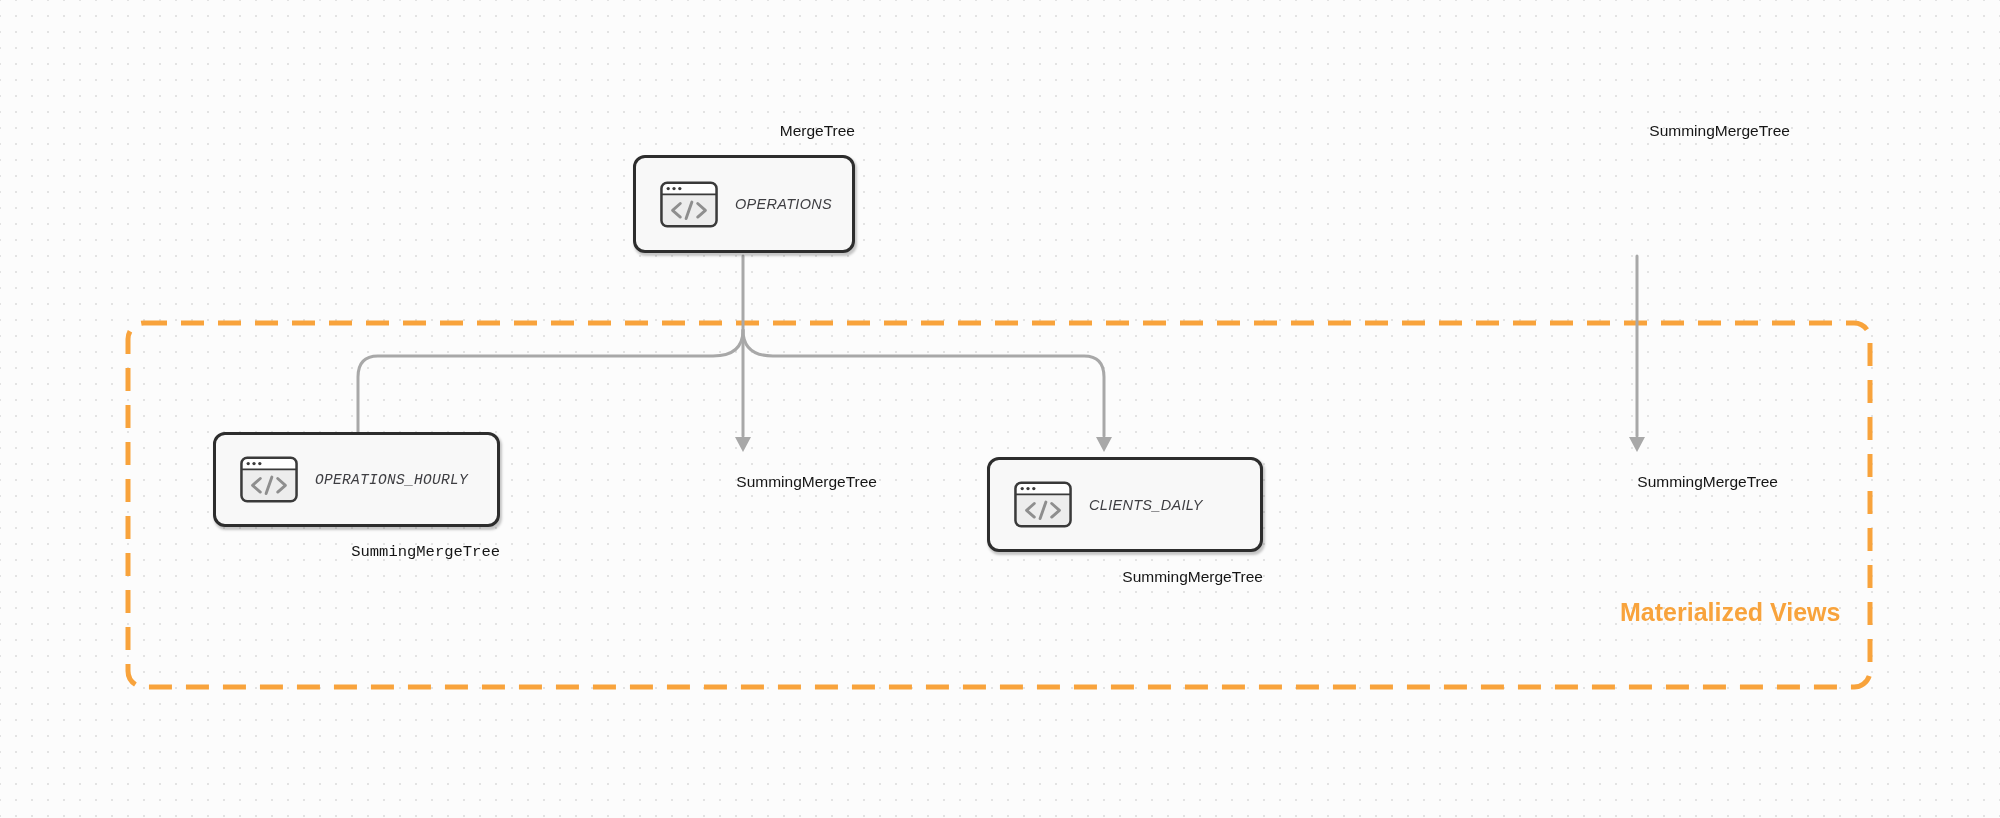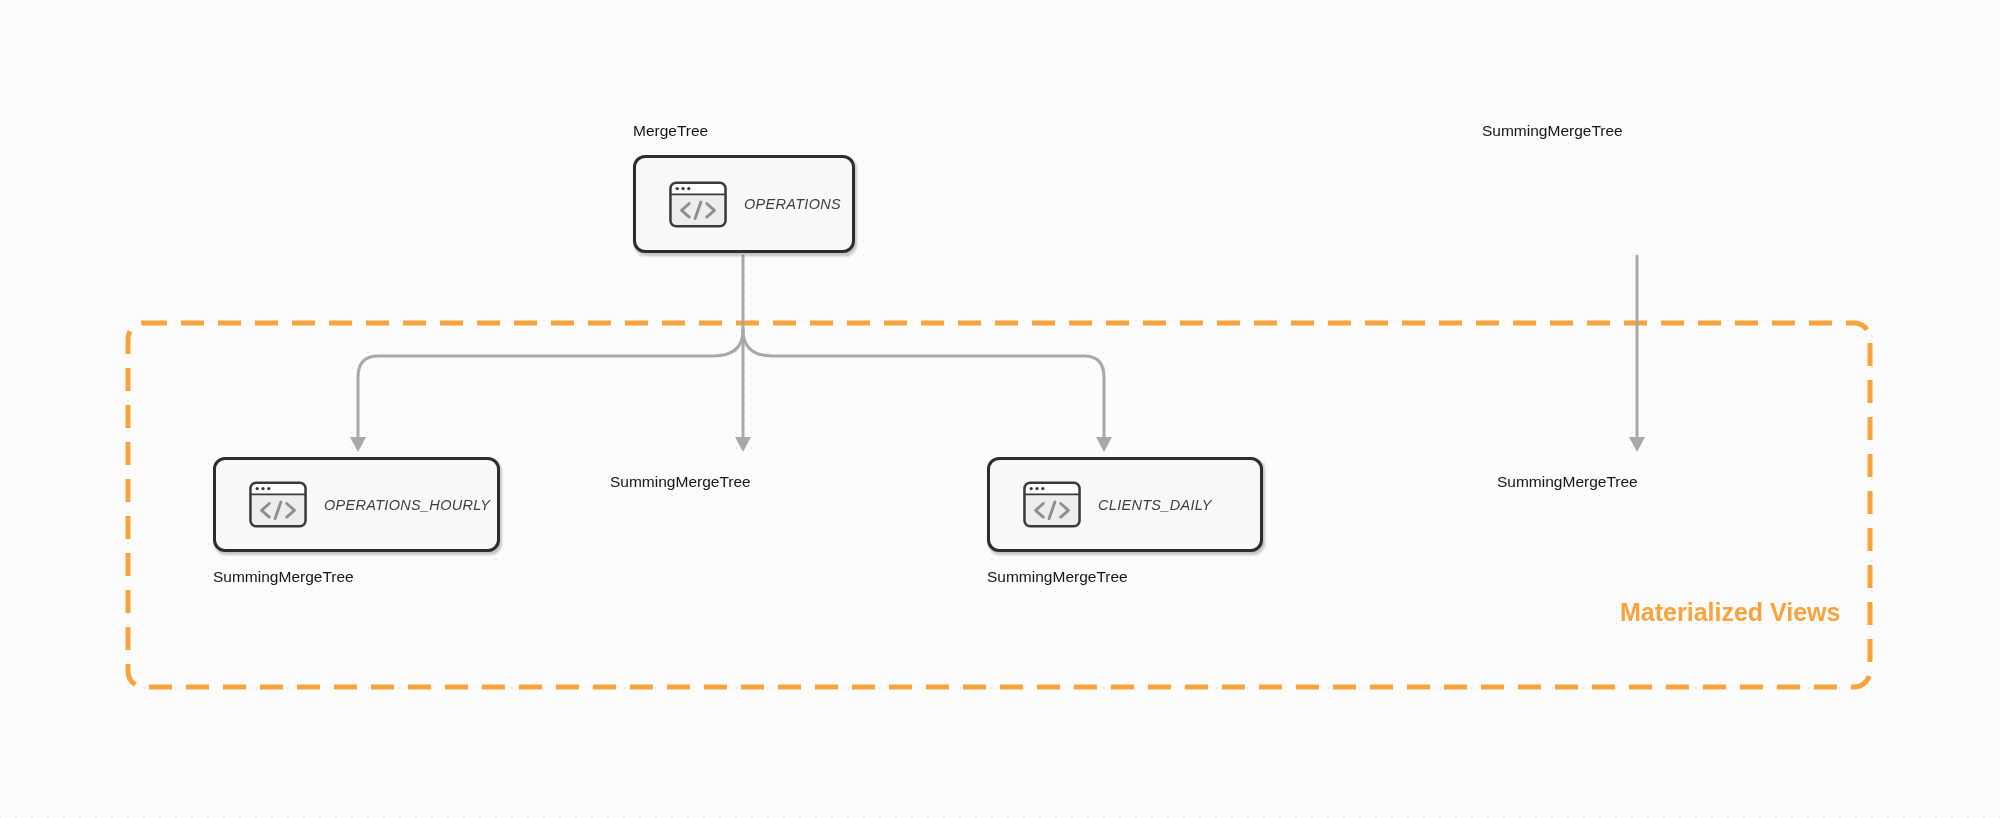--- a/index.html
+++ b/index.html
@@ -22,39 +22,39 @@
     width: 2000px; height: 818px;
   }
 
   .node-wrap {
     position: absolute;
     display: flex;
     flex-direction: column;
   }
 
   .engine-label {
-    text-align: left;
+    text-align: right;
     font-size: 15.5px;
     font-weight: 500;
     color: #151515;
     line-height: 20px;
     white-space: nowrap;
   }
   .engine-label.above { margin-bottom: 14px; }
   .engine-label.below { margin-top: 15px; }
 
   .node-box {
     box-sizing: border-box;
     background: #F8F8F8;
     border: 3px solid #2D2D2D;
     border-radius: 12px;
     box-shadow: 1.5px 2.5px 2.5px rgba(0,0,0,0.22);
     display: flex;
     align-items: center;
-    padding-left: 33px;
+    padding-left: 24px;
     gap: 17px;
   }
   .node-box.tall { height: 98px; }
   .node-box.short { height: 95px; }
 
   .node-title {
     font-style: italic;
     font-size: 14.5px;
     letter-spacing: 0.3px;
     color: #3E3E42;
@@ -115,21 +115,21 @@
         </g>
       </svg>
       <span class="node-title">OPERATIONS</span>
     </div>
   </div>
 
   <div class="node-wrap" style="left:1482px; top:121px; width:308px;">
     <div class="engine-label above">SummingMergeTree</div>
   </div>
 
-  <div class="node-wrap" style="left:213px; top:457px; width:287px;">
+  <div class="node-wrap" style="left:213px; top:432px; width:287px;font-family:Liberation Mono, monospace;">
     <div class="node-box short">
       <svg class="win-icon" width="58" height="47" viewBox="0 0 60 48">
         <rect x="1.5" y="1.5" width="57" height="45" rx="6" fill="#EDEDED"></rect>
         <path d="M7.5 1.5 h45 a6 6 0 0 1 6 6 v6 h-57 v-6 a6 6 0 0 1 6 -6 z" fill="#FFFFFF"></path>
         <line x1="1.5" y1="13.5" x2="58.5" y2="13.5" stroke="#3A3A3A" stroke-width="2"></line>
         <rect x="1.5" y="1.5" width="57" height="45" rx="6" fill="none" stroke="#3A3A3A" stroke-width="2.6"></rect>
         <circle cx="8.5" cy="7.5" r="1.7" fill="#3A3A3A"></circle>
         <circle cx="14.5" cy="7.5" r="1.7" fill="#3A3A3A"></circle>
         <circle cx="20.5" cy="7.5" r="1.7" fill="#3A3A3A"></circle>
         <g stroke="#8E8E8E" stroke-width="3" fill="none" stroke-linecap="round" stroke-linejoin="round">

